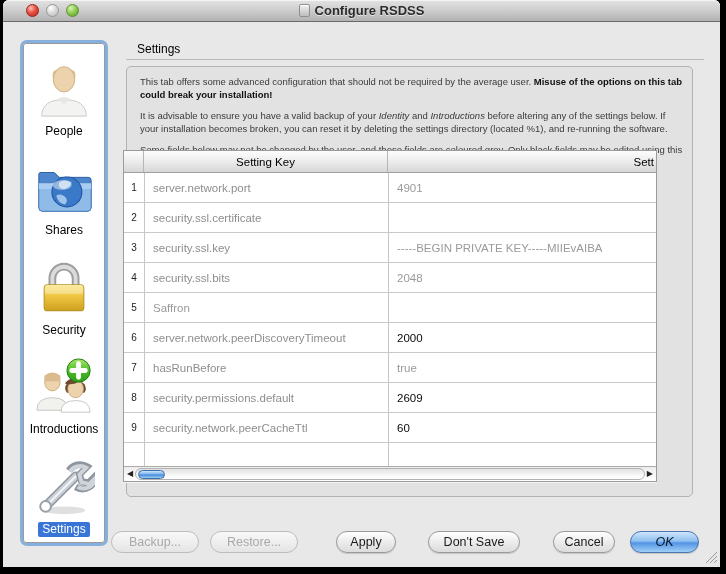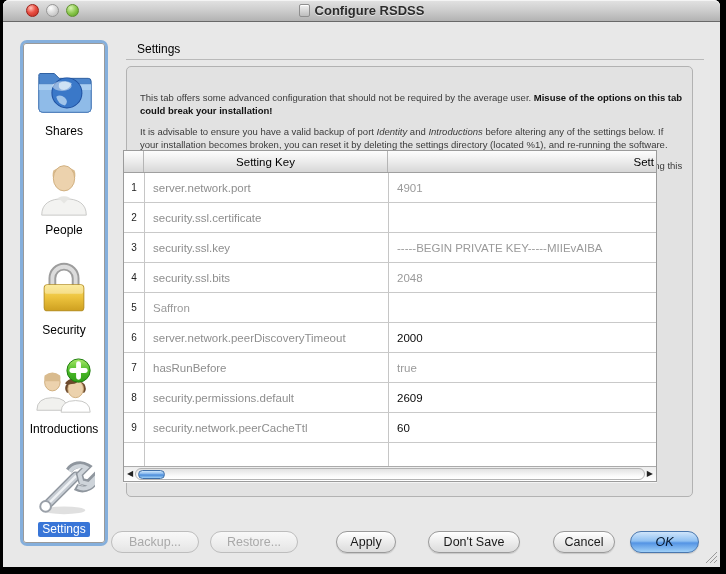--- a/index.html
+++ b/index.html
@@ -43,21 +43,21 @@
   .side-label { font-size:12px; color:#000; max-width:100%; white-space:nowrap; overflow:hidden; line-height:15px; }
   .side-item.selected .side-label { background:#3875d7; color:#fff; padding:0 4px; border-radius:2px; }
 
   
   .page-title { position:absolute; left:134px; top:42px; font-size:12px; color:#000; }
   .page-sep { position:absolute; left:123px; top:59px; width:578px; height:1px; background:#b9b9b9; }
   .groupbox {
     position:absolute; left:123px; top:66px; width:567px; height:431px;
     background:#e2e2e2; border:1px solid #b2b2b2; border-radius:5px;
   }
-  .intro { position:absolute; left:13px; top:9px; width:543px; font-size:9.5px; line-height:1.32; color:#3a3a3a;margin-top:16px; }
+  .intro { position:absolute; left:13px; top:9px; width:543px; font-size:9.5px; line-height:1.32; color:#3a3a3a; }
   .intro p { margin-bottom:9px; }
   .intro b { color:#111; }
   .intro i { font-style:italic; }
 
   
   .table {
     position:absolute; left:120px; top:150px; width:534px; height:332px;
     background:#fff; border:1px solid #9b9b9b; box-shadow:0 1px 0 #f4f4f4;
     display:flex; flex-direction:column; overflow:hidden; font-size:11.5px;
   }
@@ -127,43 +127,43 @@
         <div class="wtitle">Configure RSDSS</div>
       </div>
     </div>
 
     <div class="sidebar">
       <div class="sidebar-inner">
 
         <div class="side-item">
           <div class="icn">
             <svg width="62" height="62" viewBox="0 0 64 64">
+              <path d="M21 14 q11 -8 22 0 q2 6 -1 10 h-20 q-3 -4 -1 -10 z" fill="#d9bb8e"></path>
+              <ellipse cx="32" cy="22" rx="11" ry="13" fill="#ecd2ad" stroke="#cfae7e" stroke-width="1"></ellipse>
+              <path d="M9 60 q0 -17 23 -17 t23 17 z" fill="#f3f3f1" stroke="#c8c8c6" stroke-width="1"></path>
+              <path d="M26 42 l6 6 l6 -6 q-6 -3 -12 0 z" fill="#e6e6e3"></path>
+            </svg>
+          </div>
+          <div class="side-label">People</div>
+        </div>
+
+        <div class="side-item">
+          <div class="icn">
+            <svg width="62" height="62" viewBox="0 0 64 64">
               <path d="M7 16 h15 l5 5 h30 a3 3 0 0 1 3 3 v28 a4 4 0 0 1 -4 4 H10 a4 4 0 0 1 -4 -4 V19 a3 3 0 0 1 1 -3 z" fill="#4d86cc" stroke="#2d5fa0" stroke-width="1"></path>
               <path d="M6 27 h54 v25 a4 4 0 0 1 -4 4 H10 a4 4 0 0 1 -4 -4 z" fill="#8fbbe8" stroke="#4f80bd" stroke-width="1"></path>
               <path d="M6 27 h54 v6 H6 z" fill="#a9cdf0"></path>
               <circle cx="35" cy="36" r="16" fill="#1d4e9e"></circle>
               <circle cx="35" cy="36" r="15" fill="#3a78c8"></circle>
               <path d="M27 26 q6 -4 13 0 q-2 6 -8 7 q-7 0 -5 -7 z" fill="#bcd8f2" opacity=".85"></path>
               <path d="M24 40 q4 -3 9 1 q4 4 0 8 q-7 -1 -9 -9 z" fill="#bcd8f2" opacity=".8"></path>
               <ellipse cx="30" cy="29" rx="10" ry="5" fill="#ffffff" opacity=".45"></ellipse>
             </svg>
           </div>
           <div class="side-label">Shares</div>
-        </div>
-
-        <div class="side-item">
-          <div class="icn">
-            <svg width="62" height="62" viewBox="0 0 64 64">
-              <path d="M21 14 q11 -8 22 0 q2 6 -1 10 h-20 q-3 -4 -1 -10 z" fill="#d9bb8e"></path>
-              <ellipse cx="32" cy="22" rx="11" ry="13" fill="#ecd2ad" stroke="#cfae7e" stroke-width="1"></ellipse>
-              <path d="M9 60 q0 -17 23 -17 t23 17 z" fill="#f3f3f1" stroke="#c8c8c6" stroke-width="1"></path>
-              <path d="M26 42 l6 6 l6 -6 q-6 -3 -12 0 z" fill="#e6e6e3"></path>
-            </svg>
-          </div>
-          <div class="side-label">People</div>
         </div>
 
         <div class="side-item">
           <div class="icn">
             <svg width="62" height="62" viewBox="0 0 64 64">
               <path d="M20 32 v-10 a12 12 0 0 1 24 0 v10" fill="none" stroke="#9d9d9d" stroke-width="8"></path>
               <path d="M20 32 v-10 a12 12 0 0 1 24 0 v10" fill="none" stroke="#dcdcdc" stroke-width="4"></path>
               <rect x="11" y="28" width="42" height="28" rx="4" fill="#b8922a"></rect>
               <rect x="12" y="29" width="40" height="26" rx="3" fill="url(#gold)"></rect>
               <defs>
@@ -220,21 +220,21 @@
 
       </div>
     </div>
 
     <div class="page-title">Settings</div>
     <div class="page-sep"></div>
 
     <div class="groupbox">
       <div class="intro">
         <p><span>This tab offers some advanced configuration that should not be required by the average user. </span><b>Misuse of the options on this tab could break your installation!</b></p>
-        <p><span>It is advisable to ensure you have a valid backup of port </span><i>Identity</i><span> and </span><i>Introductions</i><span> before altering any of the settings below. If your installation becomes broken, you can reset it by deleting the settings directory (located %1), and re-running the software.</span></p>
+        <p><span>It is advisable to ensure you have a valid backup of your </span><i>Identity</i><span> and </span><i>Introductions</i><span> before altering any of the settings below. If your installation becomes broken, you can reset it by deleting the settings directory (located %1), and re-running the software.</span></p>
         <p><span>Some fields below may not be changed by the user, and these fields are coloured grey. Only black fields may be edited using this tab.</span></p>
       </div>
     </div>
 
     <div class="table">
       <div class="thead">
         <div class="th num"></div>
         <div class="th key">Setting Key</div>
         <div class="th val">Sett</div>
       </div>

